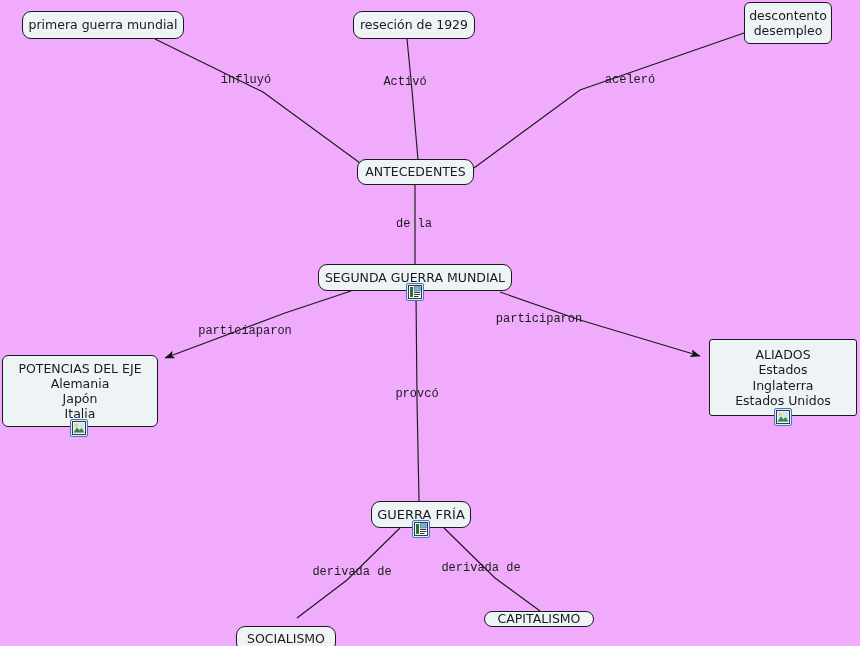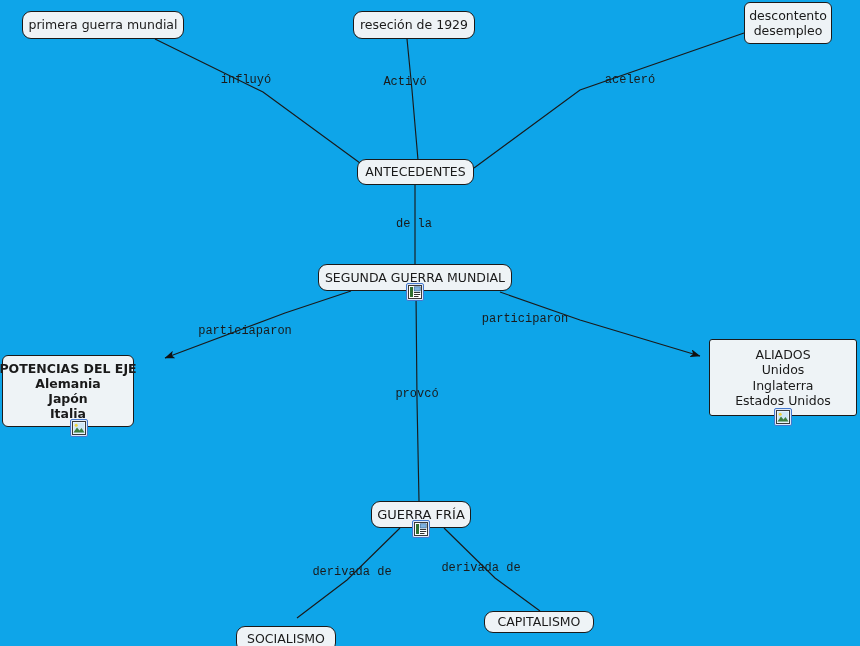--- a/index.html
+++ b/index.html
@@ -8,21 +8,21 @@
     background: #ffffff;
   }
   body {
     font-family: "DejaVu Sans", sans-serif;
   }
   #canvas {
     position: relative;
     width: 860px;
     height: 646px;
     overflow: hidden;
-    background: #0ea5e9;
+    background: #f0abfc;
   }
   #edges {
     position: absolute;
     left: 0;
     top: 0;
     width: 860px;
     height: 646px;
   }
   .node {
     position: absolute;
@@ -98,57 +98,57 @@
       <div class="node-icon" style="left: 406px; top: 283px;">
         <svg width="14" height="14" viewBox="0 0 14 14">
           <rect x="0.5" y="0.5" width="13" height="13" fill="#ffffff" stroke="#3a3a3a" stroke-width="1"></rect>
           <rect x="2" y="2" width="3" height="10" fill="#2f6f2f"></rect>
           <rect x="6" y="7" width="6.2" height="1" fill="#333"></rect>
           <rect x="6" y="9" width="6.2" height="1" fill="#333"></rect>
           <rect x="6" y="11" width="4.5" height="1" fill="#333"></rect>
           <rect x="6.2" y="1.8" width="6" height="4.2" fill="#7fb2e0" stroke="#2a5a8a" stroke-width="0.6"></rect>
         </svg>
       </div>
-      <div class="node soft" style="left: 2px; top: 355px; width: 132px; height: 72px; font-size: 12.5px; font-weight: bold;"><span class="node-text">POTENCIAS DEL EJE</span><span class="node-text">Alemania</span><span class="node-text">Japón</span><span class="node-text">Italia</span></div>
+      <div class="node soft" style="left: 2px; top: 355px; width: 156px; height: 72px; font-size: 12.5px;"><span class="node-text">POTENCIAS DEL EJE</span><span class="node-text">Alemania</span><span class="node-text">Japón</span><span class="node-text">Italia</span></div>
       <div class="node-icon" style="left: 70px; top: 419px;">
         <svg width="14" height="14" viewBox="0 0 14 14">
           <rect x="0.5" y="0.5" width="13" height="13" fill="#ffffff" stroke="#3a3a3a" stroke-width="1"></rect>
           <rect x="1.5" y="1.5" width="11" height="11" fill="#cfe6f5"></rect>
           <path d="M1.5 11.5 L5 6.5 L7.5 9.5 L9.5 7 L12.5 11.5 Z" fill="#3f7f3f"></path>
           <circle cx="4.2" cy="4.2" r="1.5" fill="#f2d23a"></circle>
         </svg>
       </div>
-      <div class="node box" style="left: 709px; top: 339px; width: 148px; height: 77px; font-size: 12.5px;"><span class="node-text">ALIADOS</span><span class="node-text">Unidos</span><span class="node-text">Inglaterra</span><span class="node-text">Estados Unidos</span></div>
+      <div class="node box" style="left: 709px; top: 339px; width: 148px; height: 77px; font-size: 12.5px;"><span class="node-text">ALIADOS</span><span class="node-text">Estados</span><span class="node-text">Inglaterra</span><span class="node-text">Estados Unidos</span></div>
       <div class="node-icon" style="left: 774px; top: 408px;">
         <svg width="14" height="14" viewBox="0 0 14 14">
           <rect x="0.5" y="0.5" width="13" height="13" fill="#ffffff" stroke="#3a3a3a" stroke-width="1"></rect>
           <rect x="1.5" y="1.5" width="11" height="11" fill="#cfe6f5"></rect>
           <path d="M1.5 11.5 L5 6.5 L7.5 9.5 L9.5 7 L12.5 11.5 Z" fill="#3f7f3f"></path>
           <circle cx="4.2" cy="4.2" r="1.5" fill="#f2d23a"></circle>
         </svg>
       </div>
       <div class="node rounded" style="left: 371px; top: 501px; width: 100px; height: 27px; font-size: 13px;"><span class="node-text">GUERRA FRÍA</span></div>
       <div class="node-icon" style="left: 412px; top: 520px;">
         <svg width="14" height="14" viewBox="0 0 14 14">
           <rect x="0.5" y="0.5" width="13" height="13" fill="#ffffff" stroke="#3a3a3a" stroke-width="1"></rect>
           <rect x="2" y="2" width="3" height="10" fill="#2f6f2f"></rect>
           <rect x="6" y="7" width="6.2" height="1" fill="#333"></rect>
           <rect x="6" y="9" width="6.2" height="1" fill="#333"></rect>
           <rect x="6" y="11" width="4.5" height="1" fill="#333"></rect>
           <rect x="6.2" y="1.8" width="6" height="4.2" fill="#7fb2e0" stroke="#2a5a8a" stroke-width="0.6"></rect>
         </svg>
       </div>
       <div class="node rounded" style="left: 236px; top: 626px; width: 100px; height: 26px; font-size: 12.5px;"><span class="node-text">SOCIALISMO</span></div>
-      <div class="node rounded" style="left: 484px; top: 611px; width: 110px; height: 22px; font-size: 12.5px;"><span class="node-text">CAPITALISMO</span></div>
+      <div class="node rounded" style="left: 484px; top: 611px; width: 110px; height: 16px; font-size: 12.5px;"><span class="node-text">CAPITALISMO</span></div>
     </div>
   <div id="label-layer">
       <div class="edge-label" style="font-size: 12px; left: 246px; top: 80px; transform: translate(-50%, -50%);">influyó</div>
       <div class="edge-label" style="font-size: 12px; left: 405px; top: 82px; transform: translate(-50%, -50%);">Activó</div>
       <div class="edge-label" style="font-size: 12px; left: 597px; top: 80px; transform: translate(-50%, -50%); margin-left: 33px;">aceleró</div>
       <div class="edge-label" style="font-size: 12px; left: 414px; top: 224px; transform: translate(-50%, -50%);">de la</div>
       <div class="edge-label" style="font-size: 12px; left: 245px; top: 331px; transform: translate(-50%, -50%);">particiaparon</div>
-      <div class="edge-label" style="font-size: 12px; left: 525px; top: 319px; transform: translate(-50%, -50%);">participaron</div>
+      <div class="edge-label" style="font-size: 12px; left: 539px; top: 319px; transform: translate(-50%, -50%);">participaron</div>
       <div class="edge-label" style="font-size: 12px; left: 417px; top: 394px; transform: translate(-50%, -50%);">provcó</div>
       <div class="edge-label" style="font-size: 12px; left: 352px; top: 572px; transform: translate(-50%, -50%);">derivada de</div>
       <div class="edge-label" style="font-size: 12px; left: 481px; top: 568px; transform: translate(-50%, -50%);">derivada de</div>
     </div>
 
 </div>
 
 </body></html>

